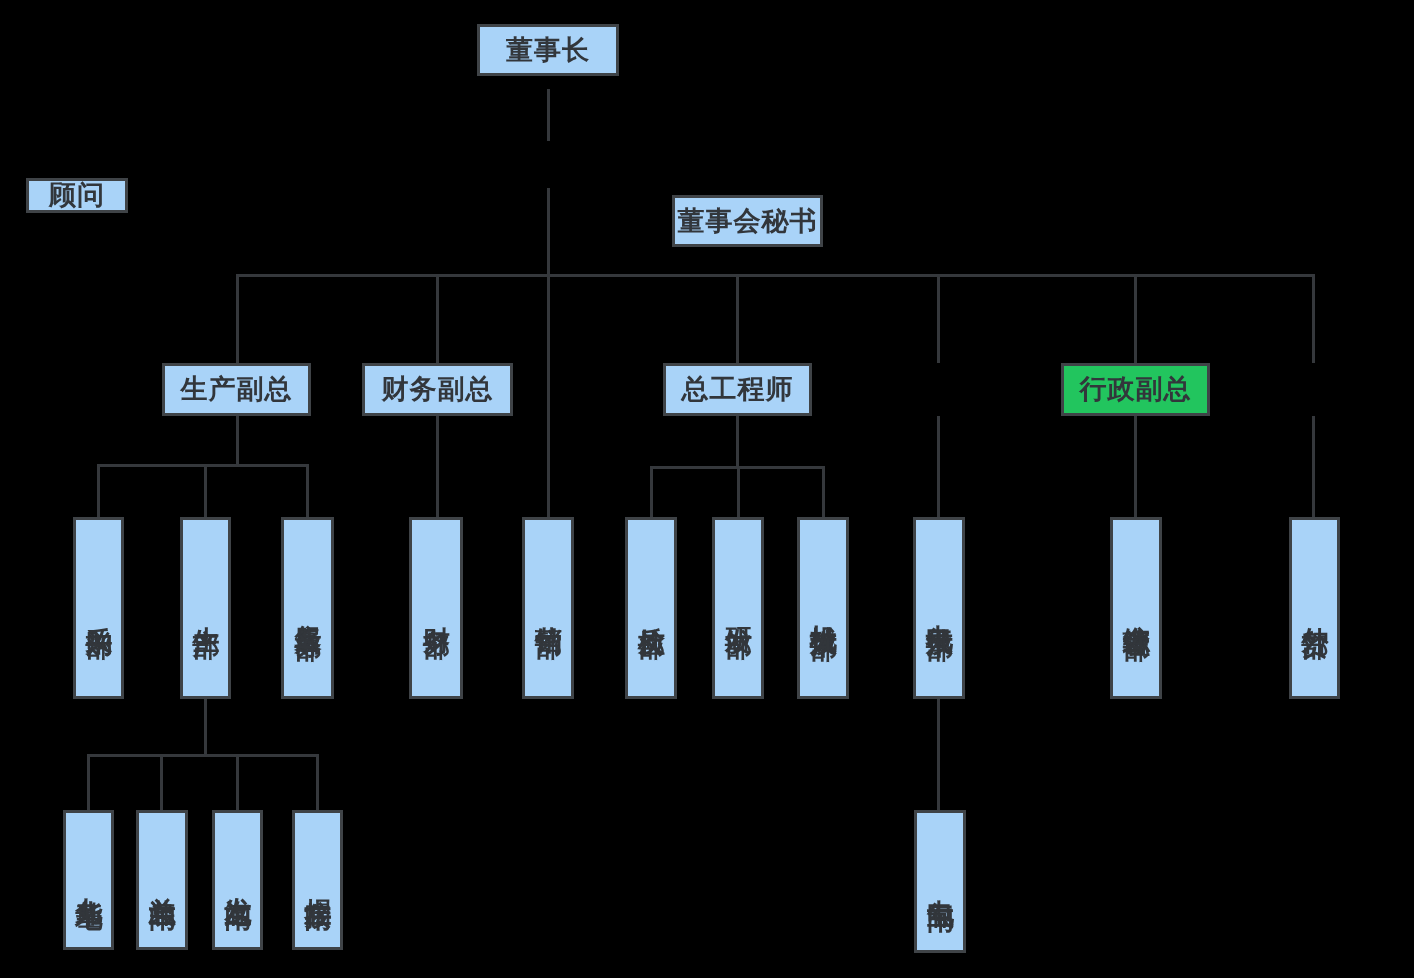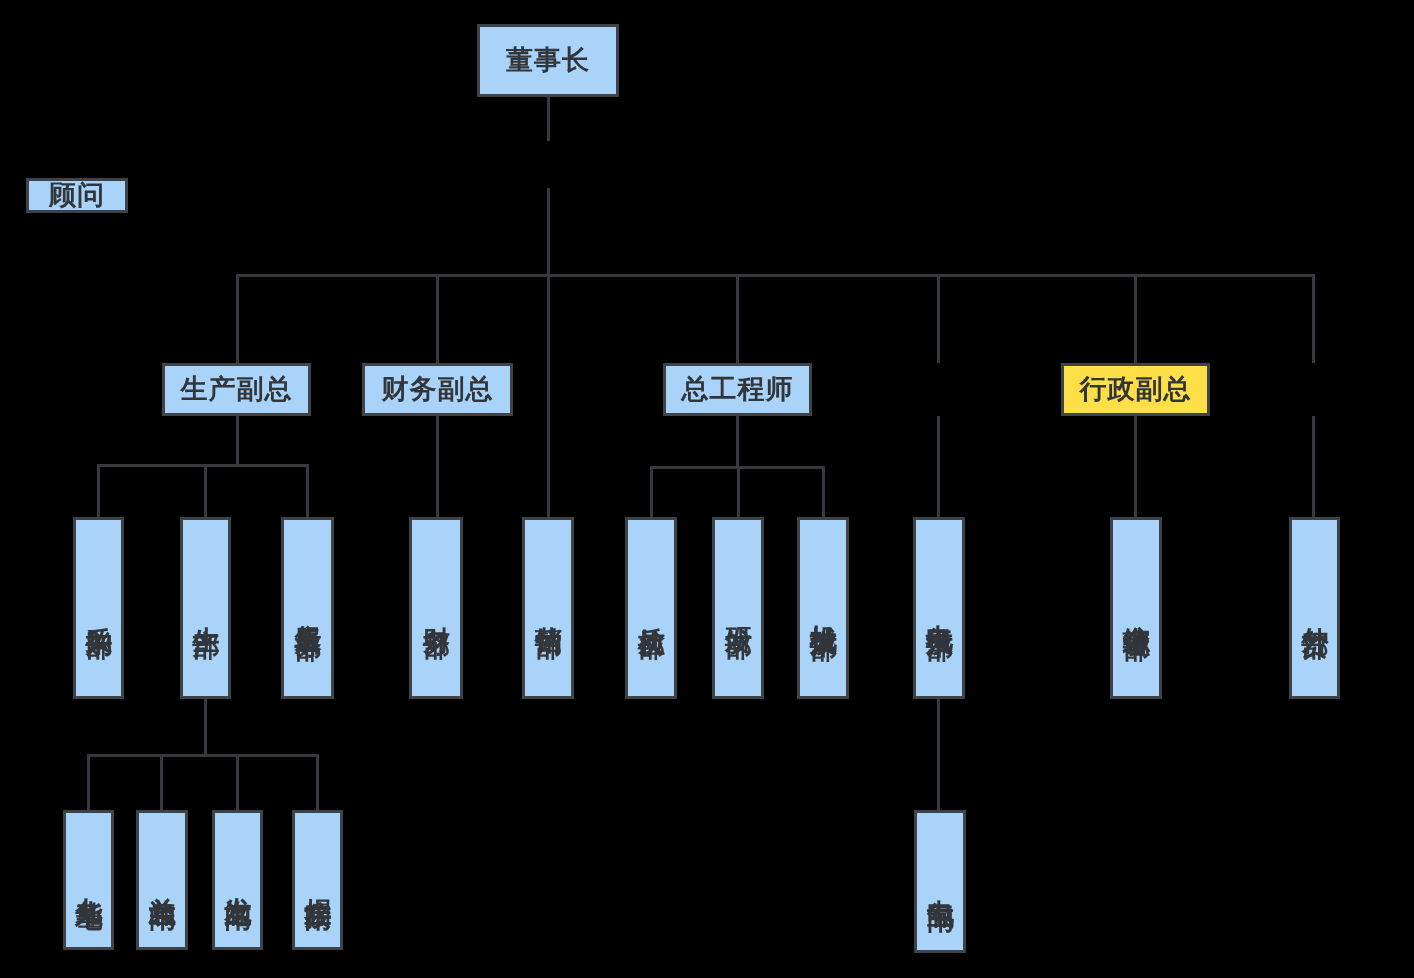--- a/index.html
+++ b/index.html
@@ -67,26 +67,27 @@
     <div class="edge" style="left: 937px; top: 416px; width: 3px; height: 101px; background: rgb(53, 56, 60);"></div>
     <div class="edge" style="left: 937px; top: 699px; width: 3px; height: 111px; background: rgb(53, 56, 60);"></div>
     <div class="edge" style="left: 1134px; top: 416px; width: 3px; height: 101px; background: rgb(53, 56, 60);"></div>
     <div class="edge" style="left: 1312px; top: 416px; width: 3px; height: 101px; background: rgb(53, 56, 60);"></div>
     <div class="edge" style="left: 204px; top: 699px; width: 3px; height: 56px; background: rgb(53, 56, 60);"></div>
     <div class="edge" style="left: 87px; top: 754px; width: 231px; height: 3px; background: rgb(53, 56, 60);"></div>
     <div class="edge" style="left: 87px; top: 754px; width: 3px; height: 56px; background: rgb(53, 56, 60);"></div>
     <div class="edge" style="left: 160px; top: 754px; width: 3px; height: 56px; background: rgb(53, 56, 60);"></div>
     <div class="edge" style="left: 236px; top: 754px; width: 3px; height: 56px; background: rgb(53, 56, 60);"></div>
     <div class="edge" style="left: 316px; top: 754px; width: 3px; height: 56px; background: rgb(53, 56, 60);"></div>
-    <div class="node" style="left: 477px; top: 24px; width: 142px; height: 73px; background: rgb(169, 211, 248); border-color: rgb(63, 67, 71); color: rgb(50, 54, 59);">董事长</div>
+    <div class="node" style="left: 477px; top: 24px; width: 142px; height: 52px; background: rgb(169, 211, 248); border-color: rgb(63, 67, 71); color: rgb(50, 54, 59);">董事长</div>
     <div class="node" style="left: 26px; top: 178px; width: 102px; height: 35px; background: rgb(169, 211, 248); border-color: rgb(63, 67, 71); color: rgb(50, 54, 59); text-align: right;">顾问</div>
+    <div class="node" style="left: 672px; top: 195px; width: 151px; height: 52px; background: rgb(169, 211, 248); border-color: rgb(63, 67, 71); color: rgb(50, 54, 59);">董事会秘书</div>
     <div class="node" style="left: 162px; top: 363px; width: 149px; height: 53px; background: rgb(169, 211, 248); border-color: rgb(63, 67, 71); color: rgb(50, 54, 59);">生产副总</div>
     <div class="node" style="left: 362px; top: 363px; width: 151px; height: 53px; background: rgb(169, 211, 248); border-color: rgb(63, 67, 71); color: rgb(50, 54, 59);">财务副总</div>
     <div class="node" style="left: 663px; top: 363px; width: 149px; height: 53px; background: rgb(169, 211, 248); border-color: rgb(63, 67, 71); color: rgb(50, 54, 59);">总工程师</div>
-    <div class="node" style="left: 1061px; top: 363px; width: 149px; height: 53px; background: #fde047; border-color: rgb(63, 67, 71); color: rgb(50, 54, 59);">行政副总</div>
+    <div class="node" style="left: 1061px; top: 363px; width: 149px; height: 53px; background: #22c55e; border-color: rgb(63, 67, 71); color: rgb(50, 54, 59);">行政副总</div>
     <div class="node vertical" style="left: 73px; top: 517px; width: 51px; height: 182px; background: rgb(169, 211, 248); border-color: rgb(63, 67, 71); color: rgb(50, 54, 59);">采购部</div>
     <div class="node vertical" style="left: 180px; top: 517px; width: 51px; height: 182px; background: rgb(169, 211, 248); border-color: rgb(63, 67, 71); color: rgb(50, 54, 59);">生产部</div>
     <div class="node vertical" style="left: 281px; top: 517px; width: 53px; height: 182px; background: rgb(169, 211, 248); border-color: rgb(63, 67, 71); color: rgb(50, 54, 59);">售后服务部</div>
     <div class="node vertical" style="left: 409px; top: 517px; width: 54px; height: 182px; background: rgb(169, 211, 248); border-color: rgb(63, 67, 71); color: rgb(50, 54, 59);">财务部</div>
     <div class="node vertical" style="left: 522px; top: 517px; width: 52px; height: 182px; background: rgb(169, 211, 248); border-color: rgb(63, 67, 71); color: rgb(50, 54, 59);">营销部</div>
     <div class="node vertical" style="left: 625px; top: 517px; width: 52px; height: 182px; background: rgb(169, 211, 248); border-color: rgb(63, 67, 71); color: rgb(50, 54, 59);">质检部</div>
     <div class="node vertical" style="left: 712px; top: 517px; width: 52px; height: 182px; background: rgb(169, 211, 248); border-color: rgb(63, 67, 71); color: rgb(50, 54, 59);">研发部</div>
     <div class="node vertical" style="left: 797px; top: 517px; width: 52px; height: 182px; background: rgb(169, 211, 248); border-color: rgb(63, 67, 71); color: rgb(50, 54, 59);">机械技术部</div>
     <div class="node vertical" style="left: 913px; top: 517px; width: 52px; height: 182px; background: rgb(169, 211, 248); border-color: rgb(63, 67, 71); color: rgb(50, 54, 59);">电气技术部</div>
     <div class="node vertical" style="left: 1110px; top: 517px; width: 52px; height: 182px; background: rgb(169, 211, 248); border-color: rgb(63, 67, 71); color: rgb(50, 54, 59);">综合管理部</div>

